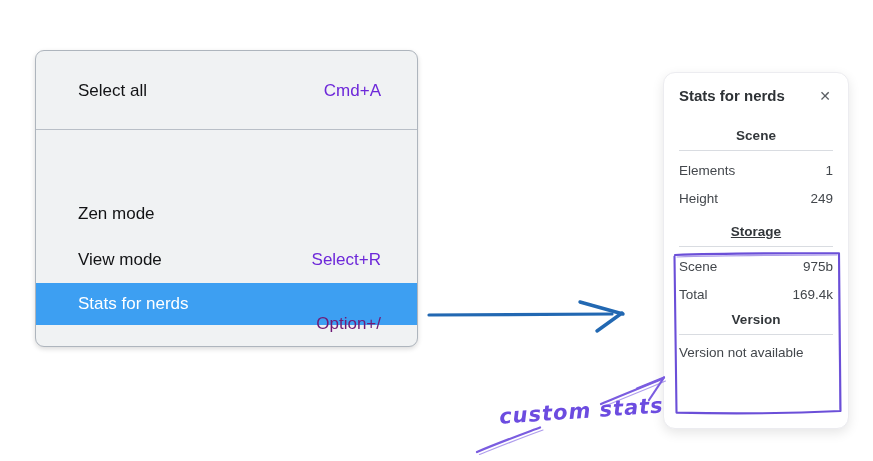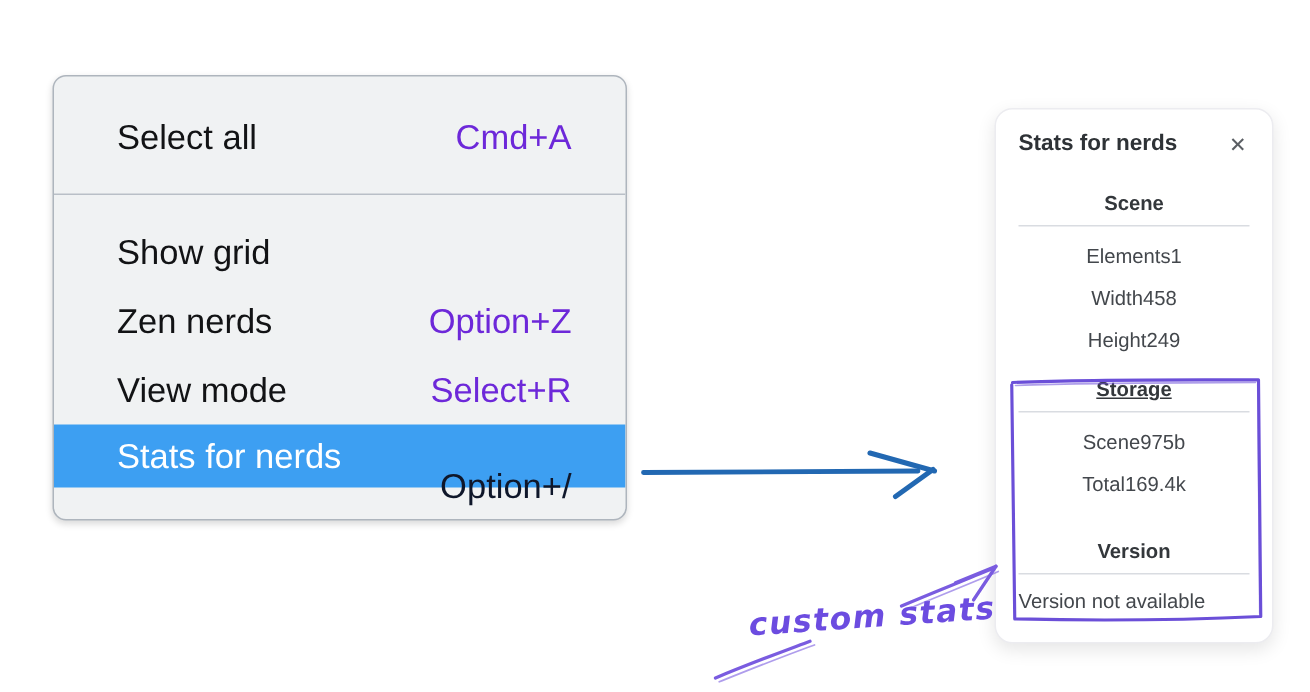--- a/index.html
+++ b/index.html
@@ -9,44 +9,44 @@
   
   .menu{
     position:absolute;left:35px;top:50px;width:383px;height:297px;
     background:#f0f2f3;border:1px solid #aeb5bd;border-radius:9px;
     box-shadow:0 2px 5px rgba(0,0,0,.15);
     box-sizing:border-box;display:flex;flex-direction:column;
     padding:17px 0 20px;overflow:hidden;
   }
   .menu-item{
     height:46px;flex:0 0 auto;display:flex;align-items:center;justify-content:space-between;
-    padding:0 36px 0 42px;font-size:23px;color:#121315;cursor:default;gap:12px;
+    padding:0 36px 0 42px;font-size:17px;color:#121315;cursor:default;gap:12px;
   }
   .menu-item .shortcut{color:#6d28d9;}
   .menu-item.selected{background:#3d9ff2;color:#ffffff;height:42px;}
-  .menu-item.selected .shortcut{color:#0f172a;margin-top:40px;}
+  .menu-item.selected .shortcut{color:#701a75;margin-top:40px;}
   .menu-divider{height:1px;background:#b9bfc7;margin:15px 0;flex:0 0 auto;}
 
   
   .stats{
     position:absolute;left:663px;top:72px;width:186px;height:357px;
     background:#ffffff;border:1px solid #ececf0;border-radius:12px;
     box-shadow:0 4px 12px rgba(0,0,0,.10);
     box-sizing:border-box;padding:14px 15px 16px;
     font-size:13.5px;color:#43474c;
   }
   .stats-header{display:flex;align-items:center;justify-content:space-between;
     font-weight:bold;font-size:15px;color:#2e3236;}
   .close{font-size:14px;color:#5b5f64;font-weight:normal;cursor:pointer;padding:0 2px;}
   .sec-h{text-align:center;font-weight:bold;font-size:13.5px;color:#33373b;}
   .sec-h.scene{margin-top:24px;}
   .sec-h.storage{margin-top:11px;text-decoration:underline;}
-  .sec-h.version{margin-top:23px;}
+  .sec-h.version{margin-top:3px;}
   .stats hr{border:none;border-top:1px solid #d9dce1;margin:7px 0 6px;}
-  .stat-row{display:flex;justify-content:center;line-height:28px;}
+  .stat-row{display:flex;justify-content:space-between;line-height:28px;}
   .stat-note{line-height:24px;margin-top:3px;}
 
   
   .overlay{position:absolute;left:0;top:0;width:873px;height:461px;pointer-events:none;}
   .hand-label{
     position:absolute;left:499px;top:399px;
     font-size:21px;font-weight:bold;font-style:italic;letter-spacing:1px;
     color:#6c4ce0;transform:rotate(-4deg);white-space:nowrap;
     font-family:"DejaVu Sans",cursive,sans-serif;
   }
@@ -56,25 +56,23 @@
 
 <div class="stage">
 
   <div class="menu">
     <div class="menu-item">
       <span>Select all</span>
       <span class="shortcut">Cmd+A</span>
     </div>
     <div class="menu-divider"></div>
     <div class="menu-item">
-      <span>Show grid</span>
     </div>
     <div class="menu-item">
-      <span>Zen nerds</span>
-      <span class="shortcut">Option+Z</span>
+      <span>Zen mode</span>
     </div>
     <div class="menu-item">
       <span>View mode</span>
       <span class="shortcut">Select+R</span>
     </div>
     <div class="menu-item selected">
       <span>Stats for nerds</span>
       <span class="shortcut">Option+/</span>
     </div>
   </div>
@@ -84,24 +82,20 @@
       <span>Stats for nerds</span>
       <span class="close">✕</span>
     </div>
 
     <div>
       <div class="sec-h scene">Scene</div>
       <hr>
       <div class="stat-row">
         <span>Elements</span>
         <span>1</span>
-      </div>
-      <div class="stat-row">
-        <span>Width</span>
-        <span>458</span>
       </div>
       <div class="stat-row">
         <span>Height</span>
         <span>249</span>
       </div>
     </div>
 
     <div>
       <div class="sec-h storage">Storage</div>
       <hr>

